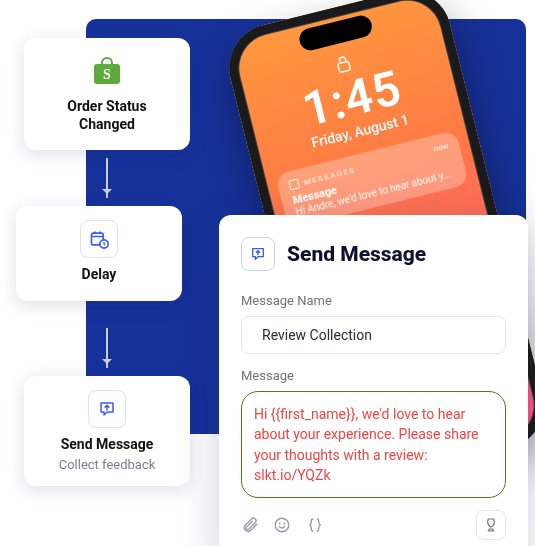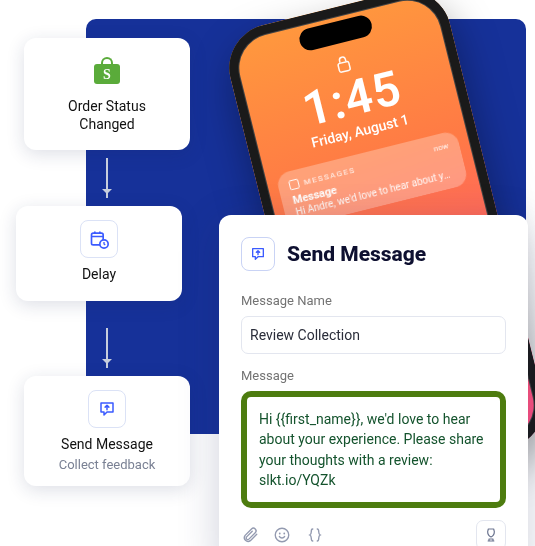--- a/index.html
+++ b/index.html
@@ -4,21 +4,21 @@
 <style>
   *{box-sizing:border-box;margin:0;padding:0;font-family:-apple-system,BlinkMacSystemFont,"Segoe UI",Roboto,Arial,sans-serif}
   body{width:535px;height:546px;background:#fff;position:relative;overflow:hidden}
   .bluebg{position:absolute;left:86px;top:19px;width:440px;height:415px;background:#163199;border-radius:10px}
   
   .card{position:absolute;background:#fff;border-radius:12px;box-shadow:0 4px 18px rgba(30,41,90,.15);padding:14px 16px;width:166px;text-align:center}
   .c1{left:24px;top:38px}
   .c2{left:16px;top:206px}
   .c3{left:24px;top:376px}
   .ibox{width:38px;height:38px;border:1px solid #dbe2f6;border-radius:8px;display:flex;align-items:center;justify-content:center;margin:0 auto 8px}
-  .ctitle{font-size:14px;font-weight:400;color:#111;line-height:1.25;margin-bottom:3px}
+  .ctitle{font-size:14px;font-weight:700;color:#111;line-height:1.25;margin-bottom:3px}
   .csub{font-size:13px;color:#7a8194}
   .arrow{position:absolute;left:106px;width:2px;background:#c7cedd}
   .a1{top:158px;height:40px}
   .a2{top:328px;height:40px}
   .arrow::after{content:"";position:absolute;bottom:-1px;left:-4px;border:5px solid transparent;border-top-color:#c7cedd}
   
   .bag{width:30px;height:30px;position:relative}
   .bag .body{position:absolute;left:2px;top:8px;width:26px;height:20px;background:#5aab3a;border-radius:3px}
   .bag .handle{position:absolute;left:9px;top:1px;width:12px;height:14px;border:2px solid #5aab3a;border-bottom:none;border-radius:7px 7px 0 0}
   .bag .s{position:absolute;left:11px;top:11px;color:#fff;font-weight:800;font-size:14px;font-family:Georgia,serif}
@@ -33,22 +33,22 @@
   .notif .app .sq{width:10px;height:10px;border:1px solid #fff;border-radius:2px}
   .notif .when{position:absolute;right:11px;top:9px;font-size:8px;opacity:.9}
   .notif .ti{font-size:11px;font-weight:700;margin-top:4px}
   .notif .bo{font-size:10px;opacity:.95;white-space:nowrap;overflow:hidden;text-overflow:ellipsis}
   
   .panel{position:absolute;left:219px;top:215px;width:309px;background:#fff;border-radius:12px;box-shadow:0 10px 40px rgba(30,41,90,.22);padding:22px 22px 18px}
   .panel .hdr{display:flex;align-items:center;gap:12px;margin-bottom:22px}
   .panel .hdr .msgico{width:34px;height:34px;border:1px solid #c9d3f5;border-radius:8px;display:flex;align-items:center;justify-content:center;color:#3b5bff}
   .panel h2{font-size:21px;font-weight:800;color:#0e1030}
   .flabel{font-size:13px;color:#737373;margin:14px 0 8px}
-  .tinput{width:100%;border:1px solid #e3e6ef;border-radius:7px;padding:10px 8px;font-size:14px;color:#2a2d3a}
-  .msgbox{width:100%;border:6px solid #4d7c0f;border-radius:10px;padding:12px;font-size:14px;color:#14532d;line-height:1.45}
+  .tinput{width:100%;border:1px solid #e3e6ef;border-radius:7px;padding:10px 20px;font-size:14px;color:#2a2d3a}
+  .msgbox{width:100%;border:1px solid #4d7c0f;border-radius:17px;padding:12px;font-size:14px;color:#ef4444;line-height:1.45}
   .tools{display:flex;align-items:center;gap:14px;margin-top:12px;color:#939ab0}
   .tools .sp{flex:1}
   .tools .btn{cursor:pointer;display:flex;align-items:center}
   .tools svg{display:block}
   .ai{width:30px;height:30px;border:1px solid #e3e6ef;border-radius:7px;display:flex;align-items:center;justify-content:center;color:#6c7590;cursor:pointer}
 </style>
 </head>
 <body>
 
 <div class="bluebg"></div>

